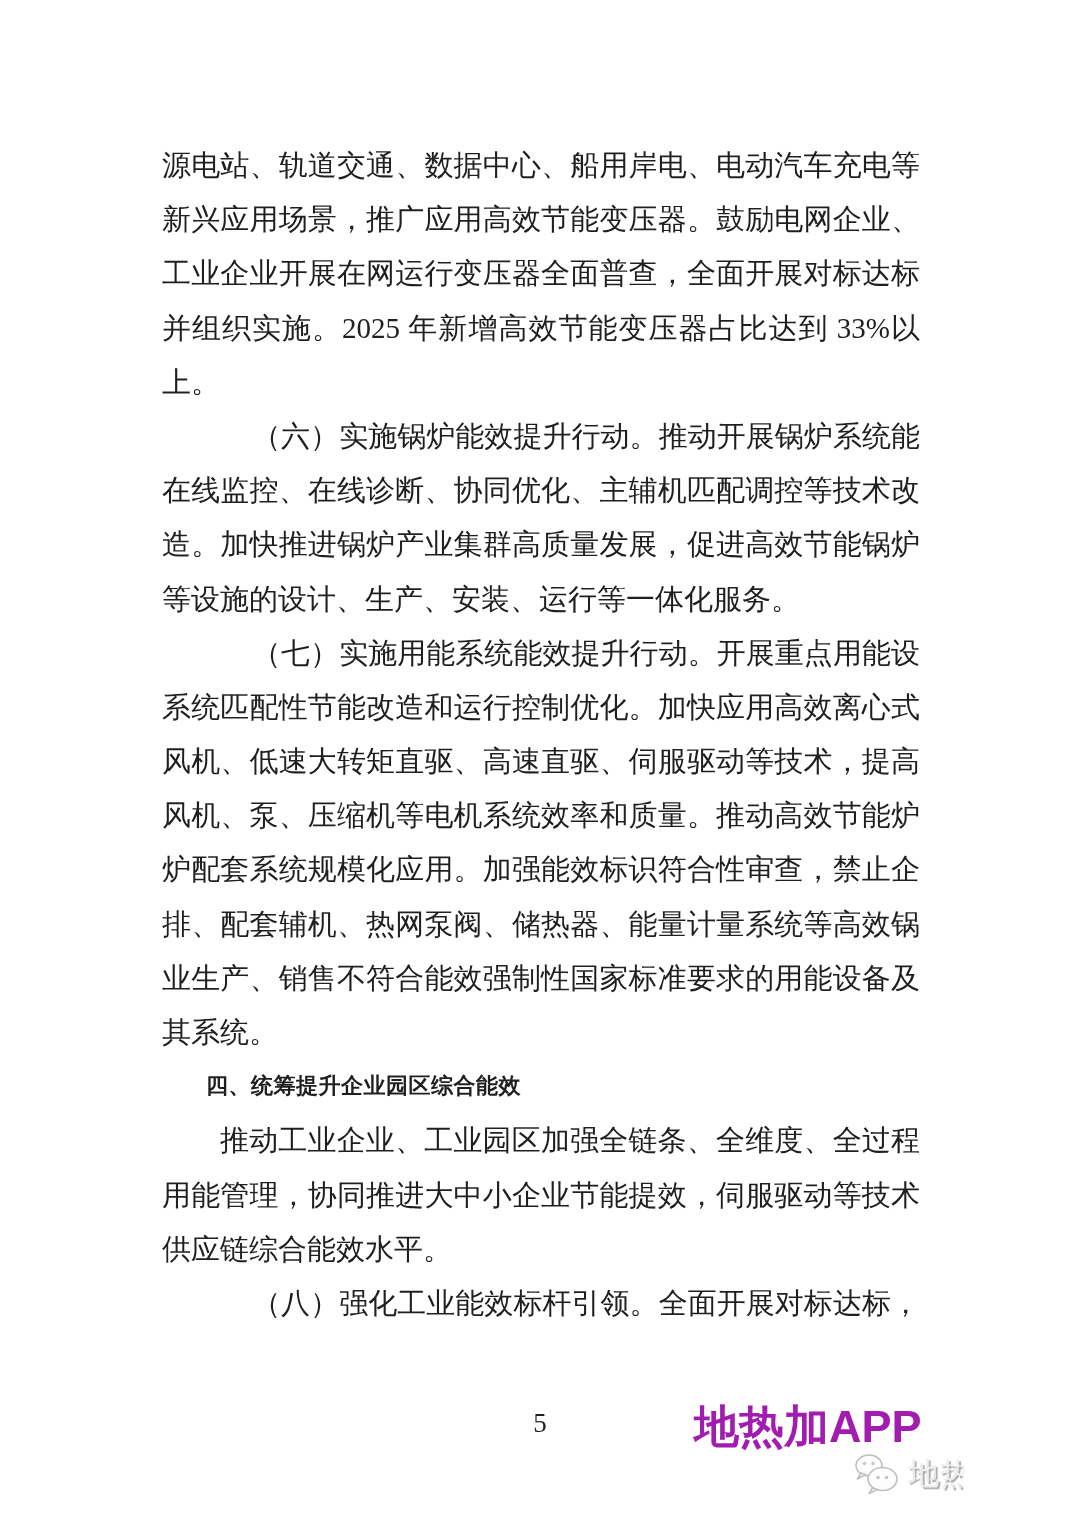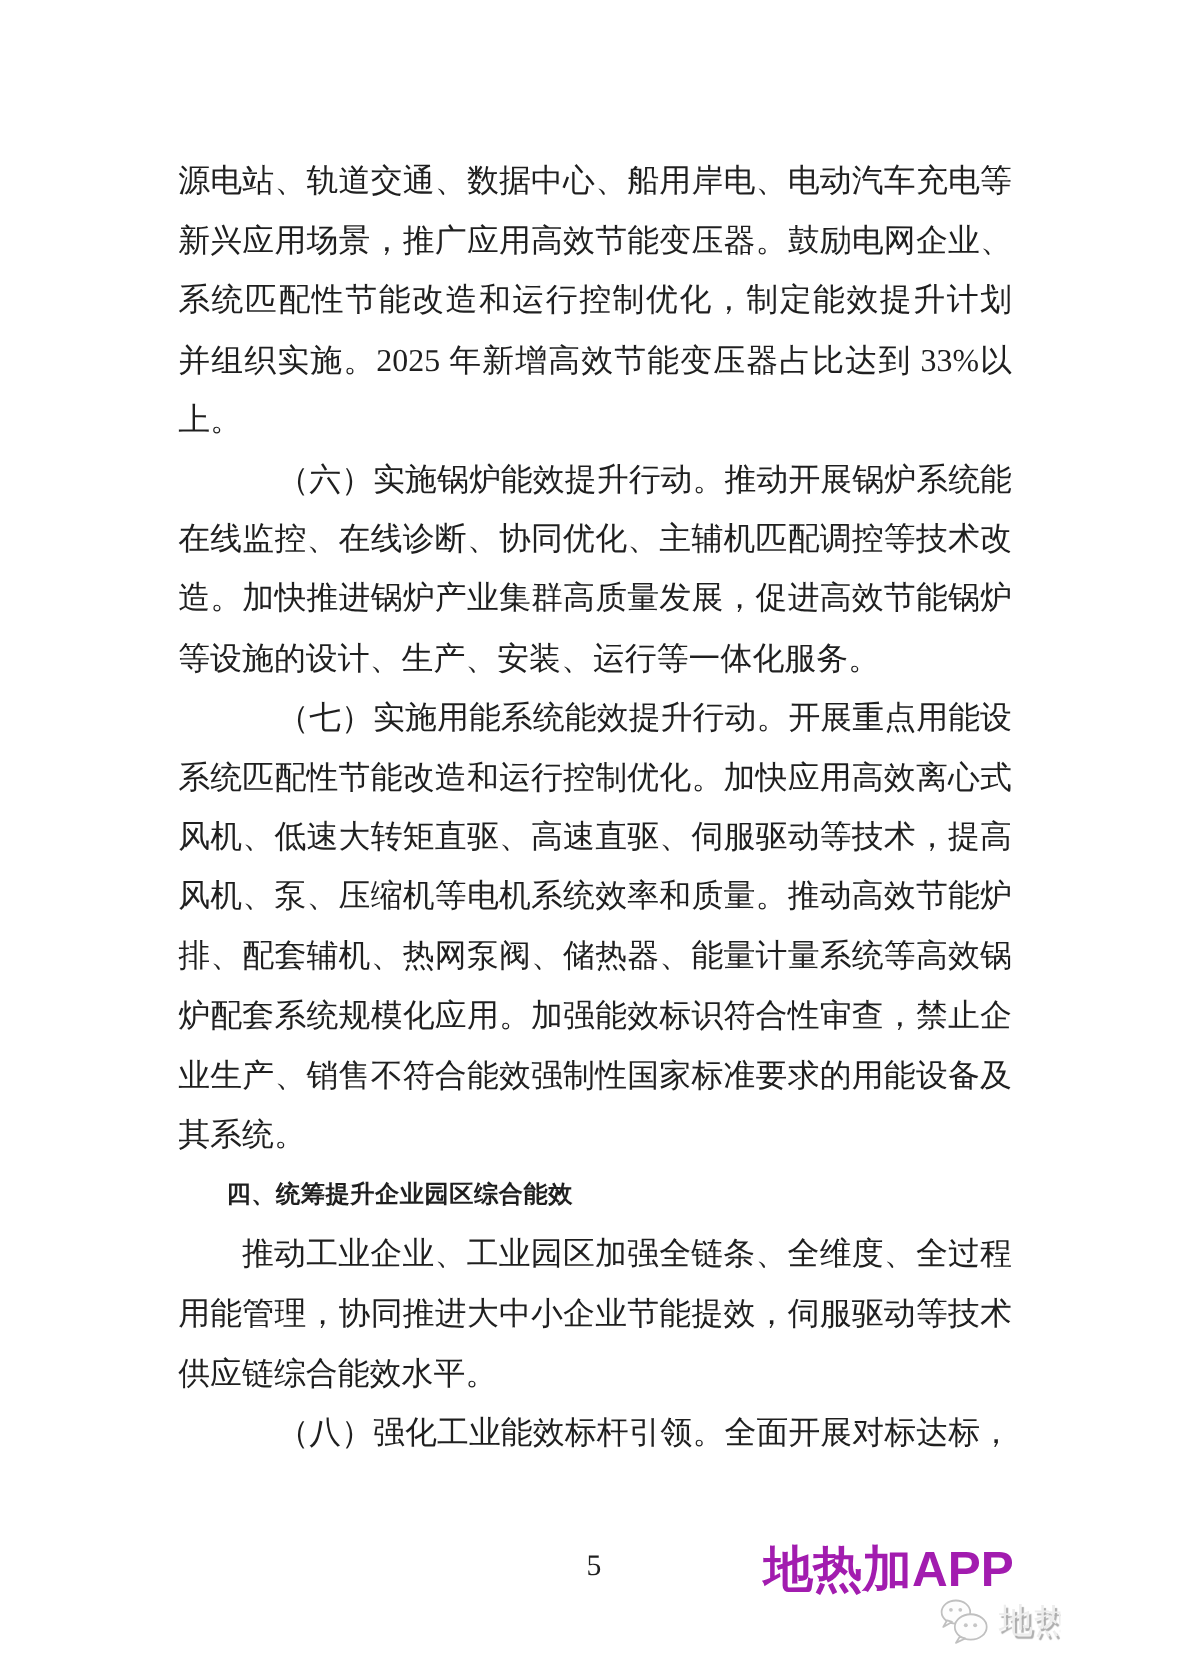--- a/index.html
+++ b/index.html
@@ -78,37 +78,37 @@
 </style>
 </head>
 <body>
 
 <div class="page">
 
   <div class="doc-body">
       <div class="para">
         <div class="line just">源电站、轨道交通、数据中心、船用岸电、电动汽车充电等</div>
         <div class="line just">新兴应用场景，推广应用高效节能变压器。鼓励电网企业、</div>
-        <div class="line just">系统匹配性节能改造和运行控制优化，制定能效提升计划</div>
+        <div class="line just">工业企业开展在网运行变压器全面普查，全面开展对标达标</div>
         <div class="line just">并组织实施。2025 年新增高效节能变压器占比达到 33%以</div>
         <div class="line">上。</div>
       </div>
       <div class="para">
         <div class="line indent just"><span class="lead">（六）实施锅炉能效提升行动。</span>推动开展锅炉系统能效</div>
         <div class="line just">在线监控、在线诊断、协同优化、主辅机匹配调控等技术改</div>
         <div class="line just">造。加快推进锅炉产业集群高质量发展，促进高效节能锅炉</div>
         <div class="line">等设施的设计、生产、安装、运行等一体化服务。</div>
       </div>
       <div class="para">
         <div class="line indent just"><span class="lead">（七）实施用能系统能效提升行动。</span>开展重点用能设备</div>
         <div class="line just">系统匹配性节能改造和运行控制优化。加快应用高效离心式</div>
         <div class="line just">风机、低速大转矩直驱、高速直驱、伺服驱动等技术，提高</div>
         <div class="line just">风机、泵、压缩机等电机系统效率和质量。推动高效节能炉</div>
+        <div class="line just">炉配套系统规模化应用。加强能效标识符合性审查，禁止企</div>
         <div class="line just">排、配套辅机、热网泵阀、储热器、能量计量系统等高效锅</div>
-        <div class="line just">炉配套系统规模化应用。加强能效标识符合性审查，禁止企</div>
         <div class="line just">业生产、销售不符合能效强制性国家标准要求的用能设备及</div>
         <div class="line">其系统。</div>
       </div>
       <div class="para">
         <div class="line heading indent">四、统筹提升企业园区综合能效</div>
       </div>
       <div class="para">
         <div class="line indent just">推动工业企业、工业园区加强全链条、全维度、全过程</div>
         <div class="line just">用能管理，协同推进大中小企业节能提效，伺服驱动等技术</div>
         <div class="line">供应链综合能效水平。</div>

